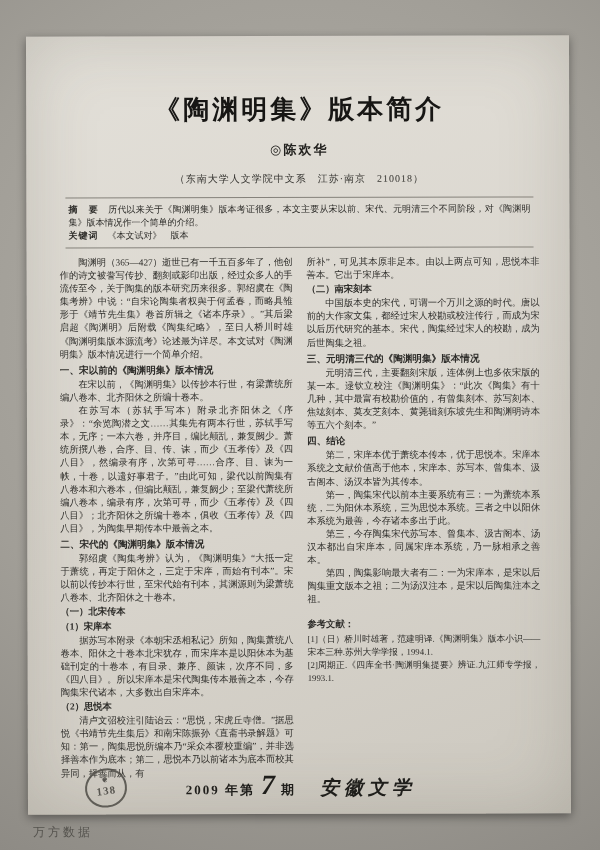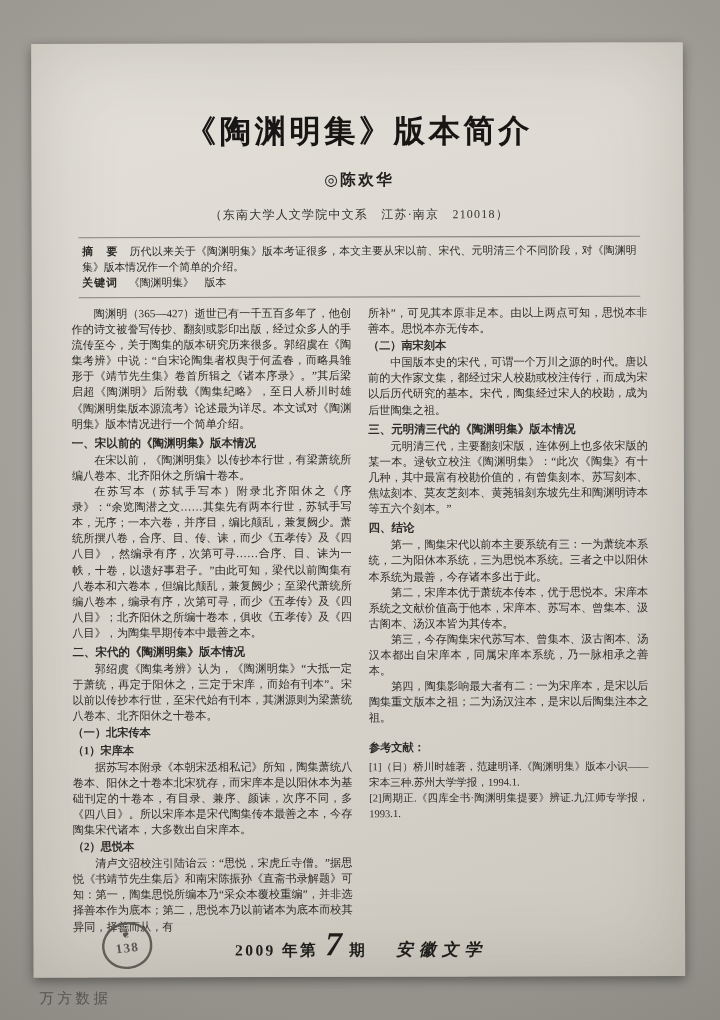--- a/index.html
+++ b/index.html
@@ -31,21 +31,21 @@
   .h2{font-weight:bold;margin:1px 0;}
   .ref{font-size:8.8px;text-indent:0;margin:0;}
   .ref-head{margin-top:12px;}
   .footer{
     position:absolute;left:0;right:0;bottom:13px;display:flex;justify-content:center;
     align-items:baseline;gap:6px;color:#1f1e1b;
   }
   .f-year{font-size:13px;font-weight:bold;letter-spacing:2px;}
   .f-issue{font-size:28px;font-weight:bold;font-style:italic;line-height:.8;}
   .f-suffix{font-size:13px;font-weight:bold;}
-  .f-journal{font-size:14px;font-weight:bold;font-style:italic;letter-spacing:5px;margin-left:20px;}
+  .f-journal{font-size:19px;font-weight:bold;font-style:italic;letter-spacing:5px;margin-left:20px;}
   .stamp{
     position:absolute;left:24px;bottom:7px;width:38px;height:35px;
     border:2px solid #55534d;border-radius:52% 48% 50% 50%;
     text-align:center;color:#4c4a45;transform:rotate(-7deg);opacity:.9;
   }
   .stamp .orn{display:block;font-size:10px;line-height:11px;margin-top:3px;}
   .stamp .num{display:block;font-size:11px;font-weight:bold;letter-spacing:1px;line-height:13px;}
   .watermark{
     position:absolute;left:33px;top:824px;font-size:12px;color:#55534e;
     letter-spacing:3px;font-family:"Liberation Sans","DejaVu Sans",sans-serif;
@@ -58,46 +58,46 @@
   <div class="inner">
 
     <div class="title">《陶渊明集》版本简介</div>
 
     <div class="author"><span>◎</span><span>陈欢华</span></div>
 
     <div class="affil">（东南大学人文学院中文系　江苏·南京　210018）</div>
 
     <div class="meta">
       <div><b>摘　要</b>　<span>历代以来关于《陶渊明集》版本考证很多，本文主要从宋以前、宋代、元明清三个不同阶段，对《陶渊明集》版本情况作一个简单的介绍。</span></div>
-      <div><b>关键词</b>　<span>《陶渊明集》　版本</span></div>
+      <div><b>关键词</b>　<span>《本文试对》　版本</span></div>
     </div>
 
     <div class="cols">
       <div class="col">
         <p class="p">陶渊明（365—427）逝世已有一千五百多年了，他创作的诗文被誊写传抄、翻刻或影印出版，经过众多人的手流传至今，关于陶集的版本研究历来很多。郭绍虞在《陶集考辨》中说：“自宋论陶集者权舆于何孟春，而略具雏形于《靖节先生集》卷首所辑之《诸本序录》。”其后梁启超《陶渊明》后附载《陶集纪略》，至日人桥川时雄《陶渊明集版本源流考》论述最为详尽。本文试对《陶渊明集》版本情况进行一个简单介绍。</p>
         <p class="h1">一、宋以前的《陶渊明集》版本情况</p>
         <p class="p">在宋以前，《陶渊明集》以传抄本行世，有梁萧统所编八卷本、北齐阳休之所编十卷本。</p>
         <p class="p">在苏写本（苏轼手写本）附录北齐阳休之《序录》：“余览陶潜之文……其集先有两本行世，苏轼手写本，无序；一本六卷，并序目，编比颠乱，兼复阙少。萧统所撰八卷，合序、目、传、诔，而少《五孝传》及《四八目》，然编录有序，次第可寻……合序、目、诔为一帙，十卷，以遗好事君子。”由此可知，梁代以前陶集有八卷本和六卷本，但编比颠乱，兼复阙少；至梁代萧统所编八卷本，编录有序，次第可寻，而少《五孝传》及《四八目》；北齐阳休之所编十卷本，俱收《五孝传》及《四八目》，为陶集早期传本中最善之本。</p>
         <p class="h1">二、宋代的《陶渊明集》版本情况</p>
         <p class="p">郭绍虞《陶集考辨》认为，《陶渊明集》“大抵一定于萧统，再定于阳休之，三定于宋庠，而始有刊本”。宋以前以传抄本行世，至宋代始有刊本，其渊源则为梁萧统八卷本、北齐阳休之十卷本。</p>
         <p class="h2">（一）北宋传本</p>
         <p class="h2">（1）宋庠本</p>
         <p class="p">据苏写本附录《本朝宋丞相私记》所知，陶集萧统八卷本、阳休之十卷本北宋犹存，而宋庠本是以阳休本为基础刊定的十卷本，有目录、兼序、颜诔，次序不同，多《四八目》。所以宋庠本是宋代陶集传本最善之本，今存陶集宋代诸本，大多数出自宋庠本。</p>
         <p class="h2">（2）思悦本</p>
         <p class="p">清卢文弨校注引陆诒云：“思悦，宋虎丘寺僧。”据思悦《书靖节先生集后》和南宋陈振孙《直斋书录解题》可知：第一，陶集思悦所编本乃“采众本覆校重编”，并非选择善本作为底本；第二，思悦本乃以前诸本为底本而校其异同，择善而从，有</p>
       </div>
       <div class="col">
-        <p class="p noindent">所补”，可见其本原非足本。由以上两点可知，思悦本非善本。思悦本亦无传本。</p>
+        <p class="p noindent">所补”，可见其本原非足本。由以上两点可知，思悦本非善本。它出于宋庠本。</p>
         <p class="h2">（二）南宋刻本</p>
         <p class="p">中国版本史的宋代，可谓一个万川之源的时代。唐以前的大作家文集，都经过宋人校勘或校注传行，而成为宋以后历代研究的基本。宋代，陶集经过宋人的校勘，成为后世陶集之祖。</p>
         <p class="h1">三、元明清三代的《陶渊明集》版本情况</p>
         <p class="p">元明清三代，主要翻刻宋版，连体例上也多依宋版的某一本。逯钦立校注《陶渊明集》：“此次《陶集》有十几种，其中最富有校勘价值的，有曾集刻本、苏写刻本、焦竑刻本、莫友芝刻本、黄荛辑刻东坡先生和陶渊明诗本等五六个刻本。”</p>
         <p class="h1">四、结论</p>
+        <p class="p">第二，宋庠本优于萧统本传本，优于思悦本。宋庠本系统之文献价值高于他本，宋庠本、苏写本、曾集本、汲古阁本、汤汉本皆为其传本。</p>
         <p class="p">第一，陶集宋代以前本主要系统有三：一为萧统本系统，二为阳休本系统，三为思悦本系统。三者之中以阳休本系统为最善，今存诸本多出于此。</p>
-        <p class="p">第二，宋庠本优于萧统本传本，优于思悦本。宋庠本系统之文献价值高于他本，宋庠本、苏写本、曾集本、汲古阁本、汤汉本皆为其传本。</p>
         <p class="p">第三，今存陶集宋代苏写本、曾集本、汲古阁本、汤汉本都出自宋庠本，同属宋庠本系统，乃一脉相承之善本。</p>
         <p class="p">第四，陶集影响最大者有二：一为宋庠本，是宋以后陶集重文版本之祖；二为汤汉注本，是宋以后陶集注本之祖。</p>
         <p class="h2 ref-head">参考文献：</p>
         <p class="ref">[1]（日）桥川时雄著，范建明译.《陶渊明集》版本小识——宋本三种.苏州大学学报，1994.1.</p>
         <p class="ref">[2]周期正.《四库全书·陶渊明集提要》辨证.九江师专学报，1993.1.</p>
       </div>
     </div>
 
     <div class="stamp">
       <span class="orn">❦</span>

